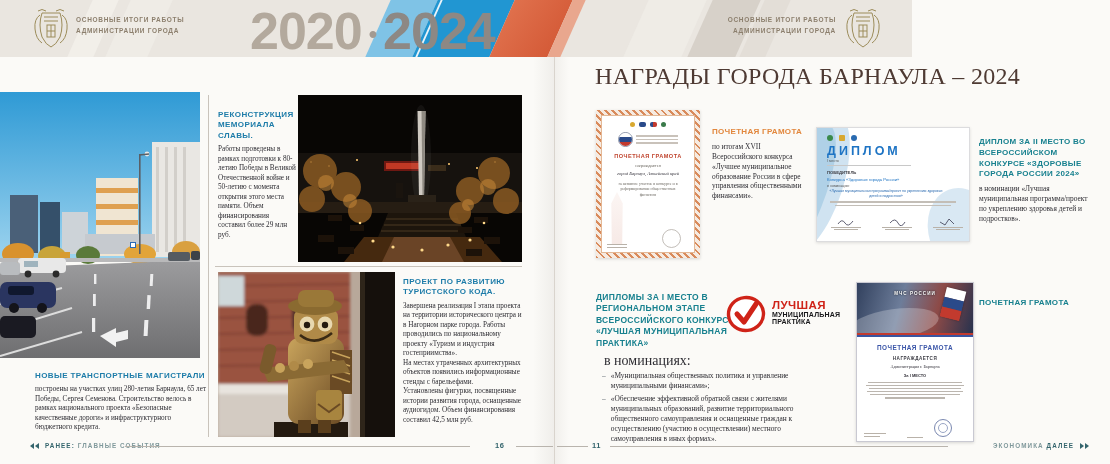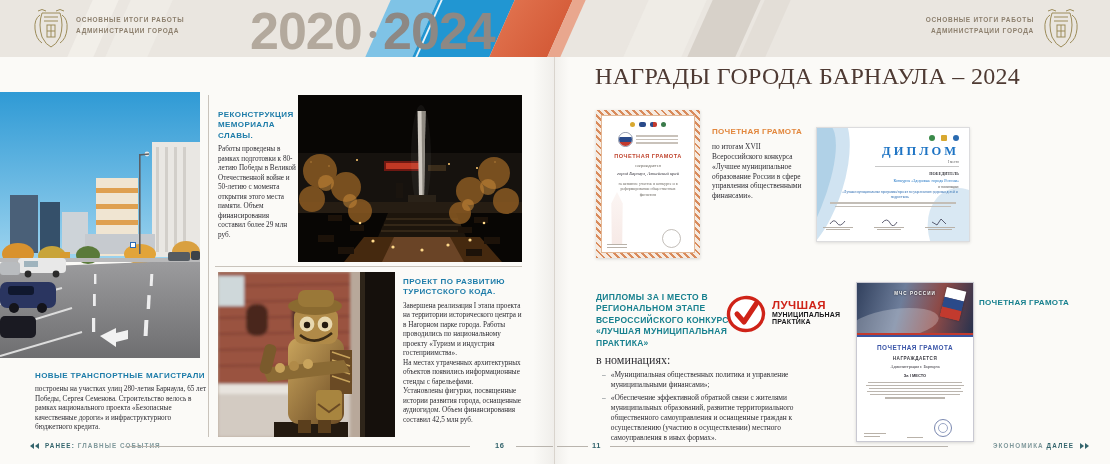--- a/index.html
+++ b/index.html
@@ -1,21 +1,21 @@
 <!DOCTYPE html>
 <html><head>
 <meta charset="utf-8">
 <style>
   html,body{margin:0;padding:0;background:#d8d4ce;}
   .stage{position:relative;width:1110px;height:464px;background:#fbfaf7;overflow:hidden;
          font-family:"Liberation Sans",sans-serif;-webkit-font-smoothing:antialiased;}
   .abs{position:absolute;}
 
   
-  .hdr{position:absolute;left:0;top:0;width:1110px;height:57px;background:#eae6e0;overflow:hidden;}
+  .hdr{position:absolute;left:0;top:0;width:912px;height:57px;background:#eae6e0;overflow:hidden;}
   .stripe{position:absolute;top:-8px;bottom:-8px;transform:skewX(-24deg);}
   .st-f1{left:80px;width:26px;background:#f2efe9;}
   .st-f2{left:118px;width:42px;background:#efece6;}
   .st-t0{left:636px;width:58px;background:#efece6;}
   .st-t1{left:700px;width:48px;background:#d7d1c9;}
   .st-t2{left:752px;width:26px;background:#e3ded7;}
   .st-lb{left:378px;width:47px;background:#7fc3e6;}
   .st-b{left:425px;width:77px;background:#2196d2;}
   .st-g1{left:428px;width:2px;background:#eaf4fa;}
   .st-r{left:502px;width:58px;background:linear-gradient(105deg,#e0714d,#d45a37);}
@@ -52,21 +52,21 @@
   .page-title{left:595px;top:63px;font-family:"Liberation Serif",serif;font-size:24px;
               color:#4e3a33;letter-spacing:.3px;}
   .a-head{font-weight:bold;font-size:8px;line-height:1.35;letter-spacing:.3px;margin:0 0 4px 0;}
   .teal{color:#18818f;} .orange{color:#e2873d;}
   .a-body{font-family:Liberation Serif, serif;font-size:7.4px;line-height:1.34;color:#2e2d33;}
   .a1text{left:712px;top:127px;width:97px;}
   .a2text{left:979px;top:137px;width:114px;}
   .a4text{left:979px;top:298px;width:114px;}
   .a3{left:596px;top:292px;width:225px;}
   .a3 .a-head{width:148px;font-size:8.5px;}
-  .a3 .intro{font-family:"Liberation Serif",serif;font-size:12px;color:#2e2d33;margin:3px 0 2px;}
+  .a3 .intro{font-family:"Liberation Serif",serif;font-size:14px;color:#2e2d33;margin:3px 8px 2px;}
   .bullet{display:flex;gap:5px;font-family:"Liberation Serif",serif;font-size:7.4px;line-height:1.34;
           color:#2e2d33;margin:0 0 3px 6px;width:212px;}
   .bmark{flex:0 0 auto;color:#55606a;}
 
   
   .plogo-circ{left:725px;top:293px;width:42px;height:42px;}
   .plogo-txt{left:772px;top:299px;line-height:1.05;}
   .plogo-l1{font-weight:bold;font-size:11.5px;color:#cf2318;letter-spacing:.4px;}
   .plogo-l2{font-weight:bold;font-size:7px;color:#17171a;letter-spacing:.2px;}
 
@@ -94,21 +94,21 @@
   .c1wm{position:absolute;left:2px;bottom:8px;width:26px;height:52px;opacity:.35;
         background:linear-gradient(to top,#e7c2b8,#f6e4de);clip-path:polygon(50% 0,72% 22%,70% 100%,30% 100%,28% 22%);}
 
   
   .cert2{left:816px;top:127px;width:152px;height:113px;background:#fff;border:1px solid #dcdcde;
          box-shadow:0 1px 3px rgba(0,0,0,.12);overflow:hidden;}
   .c2deco{position:absolute;border-radius:50%;}
   .c2d1{left:-34px;top:-20px;width:60px;height:150px;background:#c4dced;transform:rotate(18deg);opacity:.8;}
   .c2d2{left:-44px;top:-10px;width:50px;height:160px;background:#8fc0de;transform:rotate(22deg);opacity:.5;}
   .c2d3{right:-30px;bottom:-36px;width:70px;height:90px;background:#cfe2f0;transform:rotate(-20deg);opacity:.8;}
-  .c2in{position:absolute;inset:0;padding:7px 10px 11px;display:flex;flex-direction:column;align-items:flex-end;font-family:Liberation Serif, serif;}
+  .c2in{position:absolute;inset:0;padding:7px 10px 11px;display:flex;flex-direction:column;align-items:flex-start;}
   .c2logos{display:flex;gap:6px;align-items:center;}
   .c2lg{width:6px;height:6px;border-radius:50%;}
   .c2title{margin-top:3px;font-weight:bold;font-size:12.5px;letter-spacing:3px;color:#1e74c4;}
   .c2place{font-size:3.6px;color:#555;margin-top:1px;}
   .c2rule{width:84px;height:1px;background:#c8c8c8;margin-top:2px;}
   .c2win{font-weight:bold;font-size:4.2px;color:#3a3a40;margin-top:4px;}
   .c2contest{font-size:4.2px;color:#1e74c4;margin-top:2px;}
   .c2nlab{font-size:3.6px;color:#555;margin-top:2px;}
   .c2nom{font-size:3.5px;color:#2a6ab0;text-align:center;line-height:1.35;width:118px;margin-top:1px;}
   .c2bars{width:100%;margin-top:3px;display:flex;flex-direction:column;gap:2px;align-items:center;}
@@ -521,20 +521,24 @@
           <svg width="18" height="8">
               <path d="M1 4 L6 7 L10 1 L15 6" stroke="#3a3a50" fill="none" stroke-width="0.8"></path>
             </svg>
             <i></i>
             <i style="width:24px"></i>
           </span>
       </div>
     </div>
   </div>
 
+  <div class="abs a2text">
+    <div class="a-head teal">ДИПЛОМ ЗА II МЕСТО ВО ВСЕРОССИЙСКОМ КОНКУРСЕ «ЗДОРОВЫЕ ГОРОДА РОССИИ 2024»</div>
+    <div class="a-body">в номинации «Лучшая муниципальная программа/проект по укреплению здоровья детей и подростков».</div>
+  </div>
 
   <div class="abs a3">
     <div class="a-head teal">ДИПЛОМЫ ЗА I МЕСТО В РЕГИОНАЛЬНОМ ЭТАПЕ ВСЕРОССИЙСКОГО КОНКУРСА «ЛУЧШАЯ МУНИЦИПАЛЬНАЯ ПРАКТИКА»</div>
     <div class="intro">в номинациях:</div>
     <div class="bullet">
       <span class="bmark">–</span>
       <span>«Муниципальная общественных политика и управление муниципальными финансами»;</span>
     </div>
     <div class="bullet">
       <span class="bmark">–</span>

